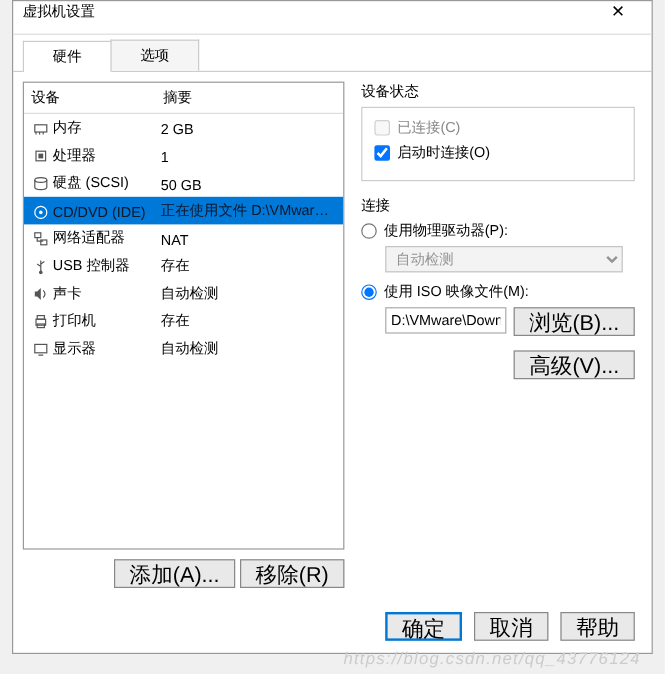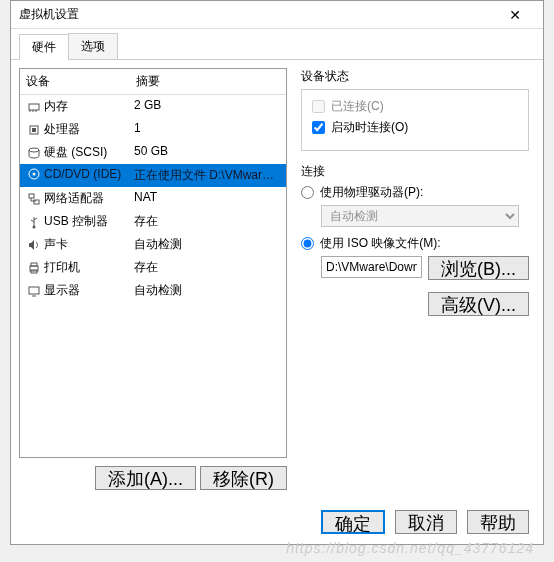--- a/index.html
+++ b/index.html
@@ -1,29 +1,29 @@
 <!DOCTYPE html>
 <html><head>
 <meta charset="utf-8">
 <style>
 * { box-sizing: border-box; font-family: "Microsoft YaHei", "Segoe UI", sans-serif; font-size: 12px; }
 body { margin: 0; background: #f0f0f0; width: 554px; height: 562px; position: relative; }
 .dialog { position: absolute; left: 10px; top: 0; width: 534px; height: 545px; background: #fff; border: 1px solid #999; }
-.titlebar { height: 28px; display: flex; align-items: center; padding: 0 8px; border-bottom: 1px solid #ddd; }
+.titlebar { height: 28px; display: flex; align-items: flex-start; padding: 0 8px; border-bottom: 1px solid #ddd; }
 .titlebar .title { flex: 1; }
 .titlebar .close { width: 40px; text-align: center; font-size: 14px; cursor: pointer; }
 .tabs { display: flex; padding: 4px 8px 0 8px; border-bottom: 1px solid #ccc; }
-.tab { padding: 4px 12px; border: 1px solid #ccc; border-bottom: none; margin-right: -1px; background: #f5f5f5; cursor: pointer; }
+.tab { padding: 4px 24px; border: 1px solid #ccc; border-bottom: none; margin-right: -1px; background: #f5f5f5; cursor: pointer; }
 .tab.active { background: #fff; position: relative; top: 1px; }
 .content { display: flex; padding: 8px; height: 438px; }
 .left { width: 268px; display: flex; flex-direction: column; }
 .devlist { border: 1px solid #999; flex: 1; overflow: hidden; }
 .devhead { display: flex; padding: 4px 6px; border-bottom: 1px solid #ddd; font-weight: normal; }
 .devhead .c1 { width: 110px; }
-.row { display: flex; padding: 3px 6px; align-items: flex-start; cursor: pointer; }
+.row { display: flex; padding: 3px 6px; align-items: flex-end; cursor: pointer; }
 .row .icon { width: 16px; display: inline-flex; justify-content: center; margin-right: 2px; color: #555; }
 .row .c1 { width: 108px; display: flex; align-items: center; }
 .row .c2 { flex: 1; white-space: nowrap; overflow: hidden; text-overflow: ellipsis; }
 .row.sel { background: #0078d7; color: #0f172a; }
 .row.sel .icon { color: #fff; }
 .leftbtns { display: flex; justify-content: flex-end; gap: 4px; padding-top: 8px; }
 .right { flex: 1; padding: 0 6px 0 14px; }
 .group-label { margin: 0 0 4px 0; }
 .statusbox { border: 1px solid #ccc; padding: 8px 10px 10px 10px; margin-bottom: 12px; }
 .chk { display: flex; align-items: center; gap: 6px; margin-bottom: 4px; }

